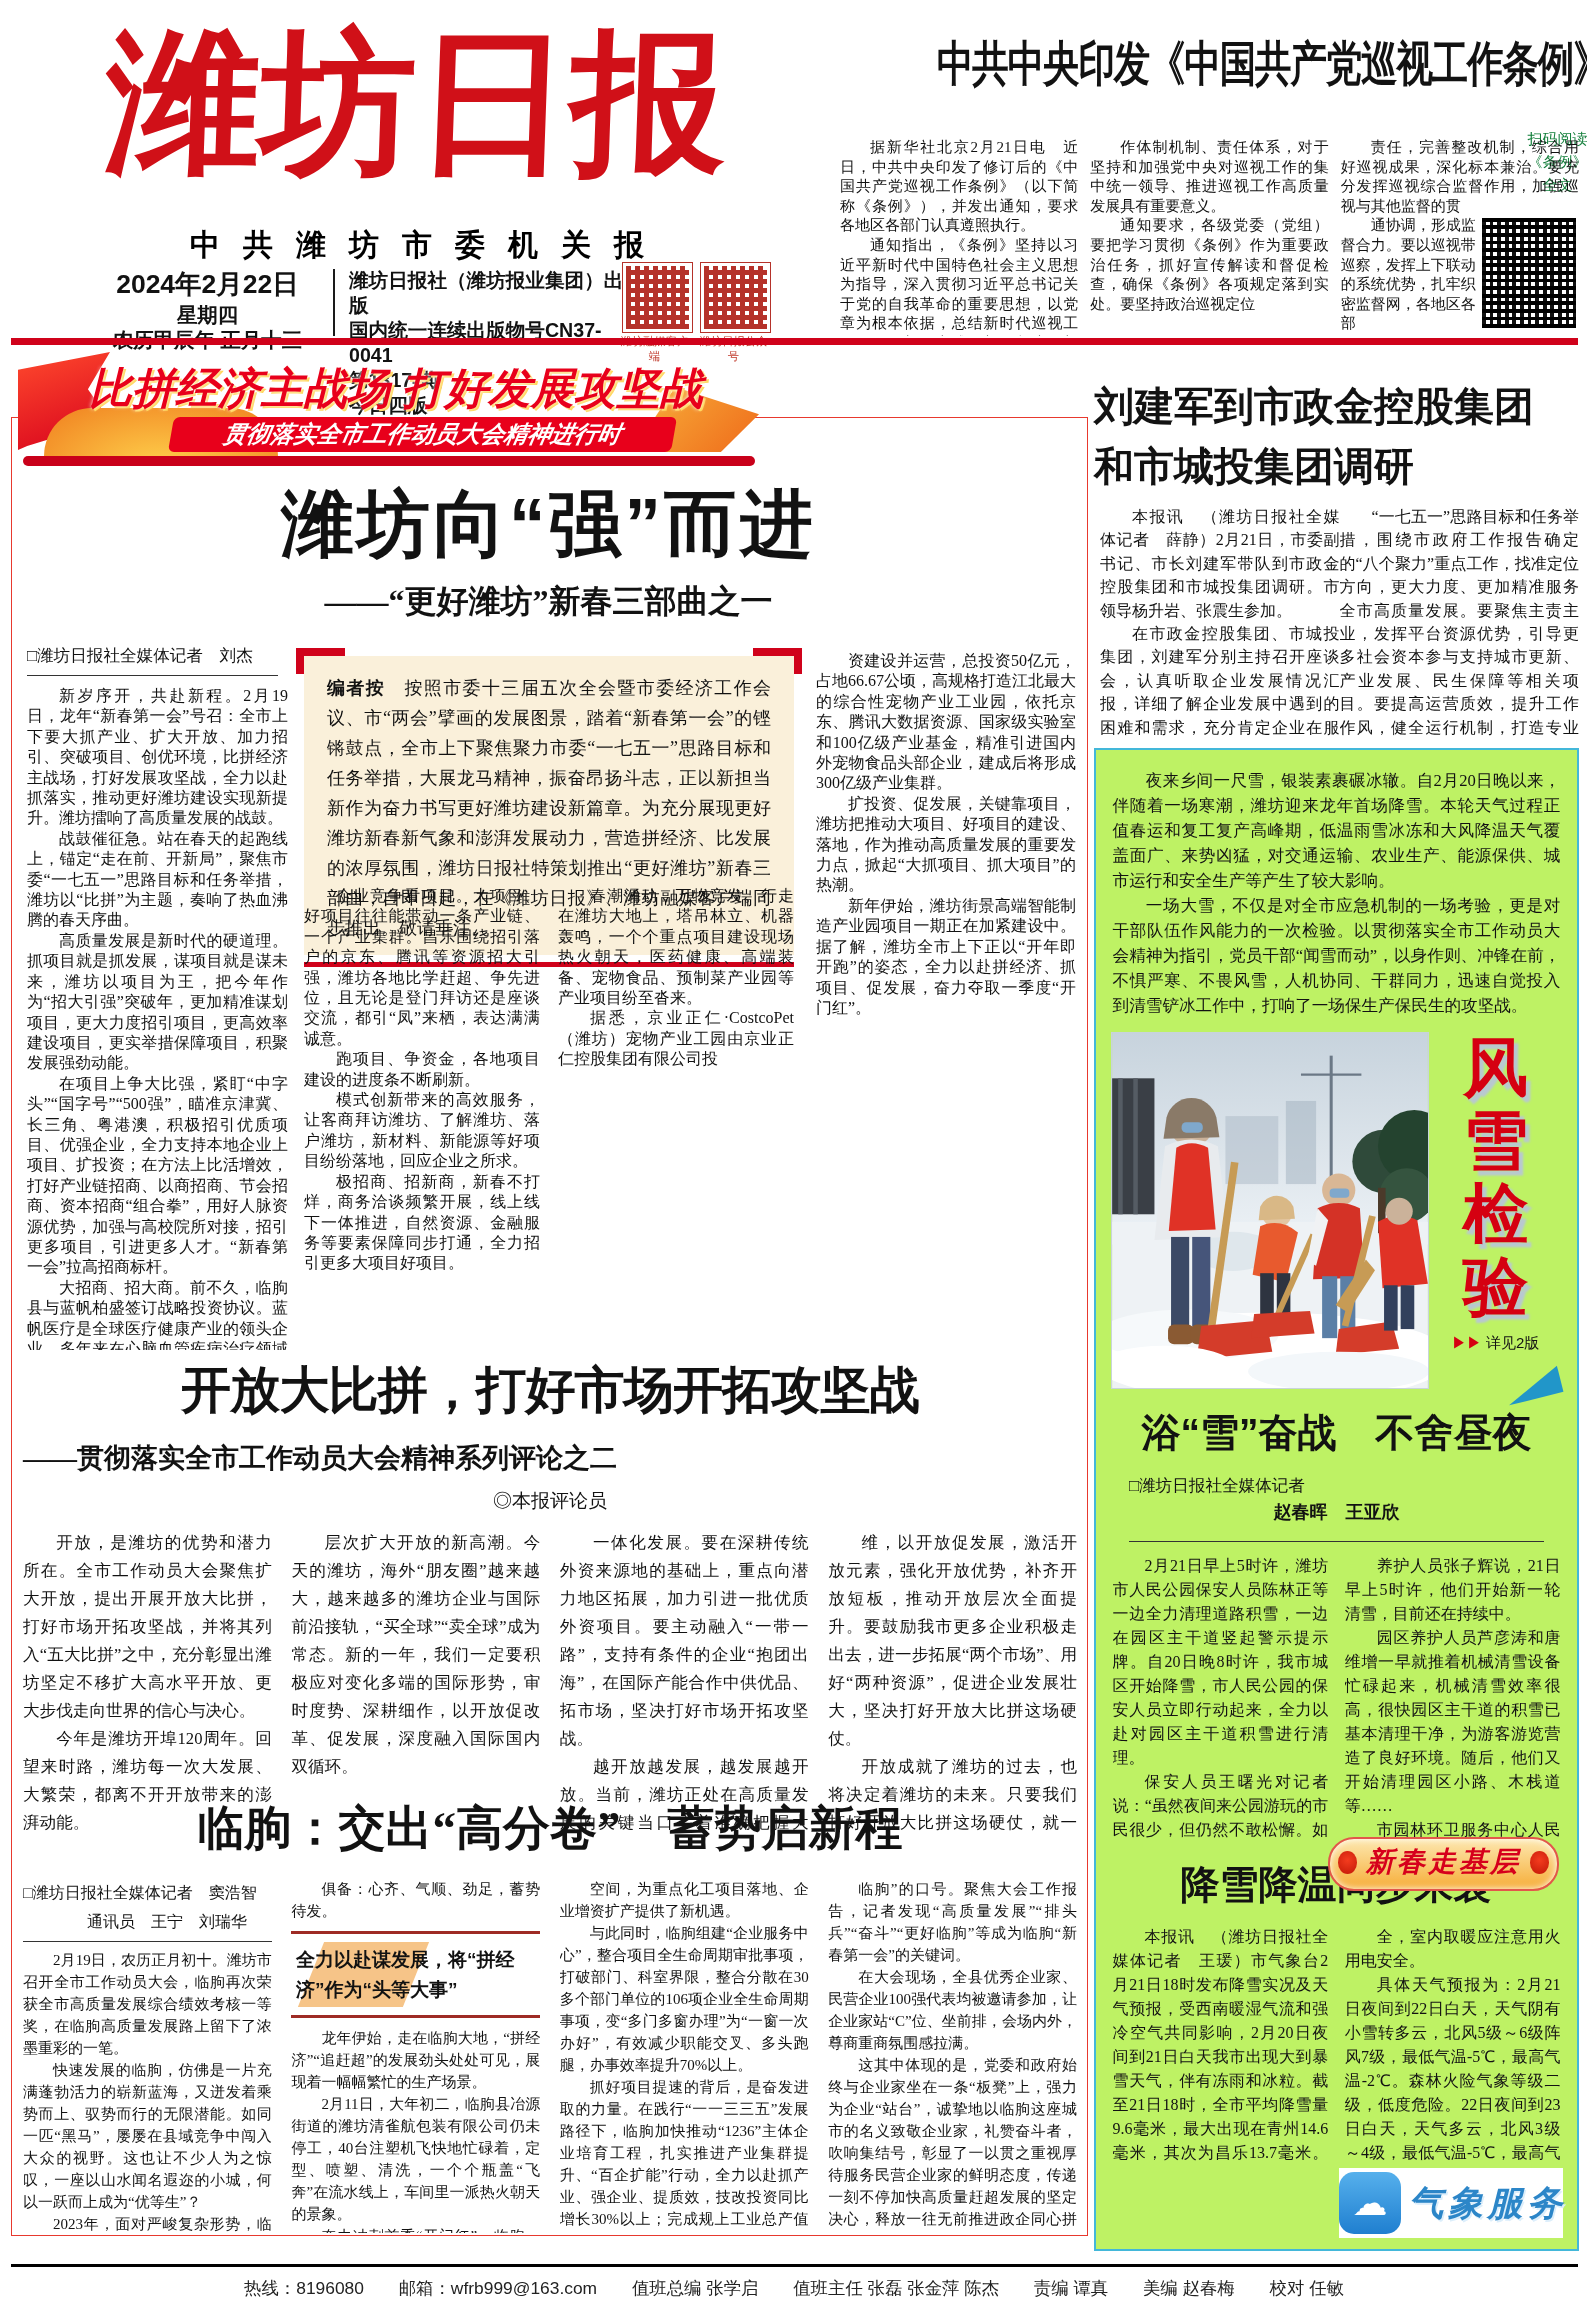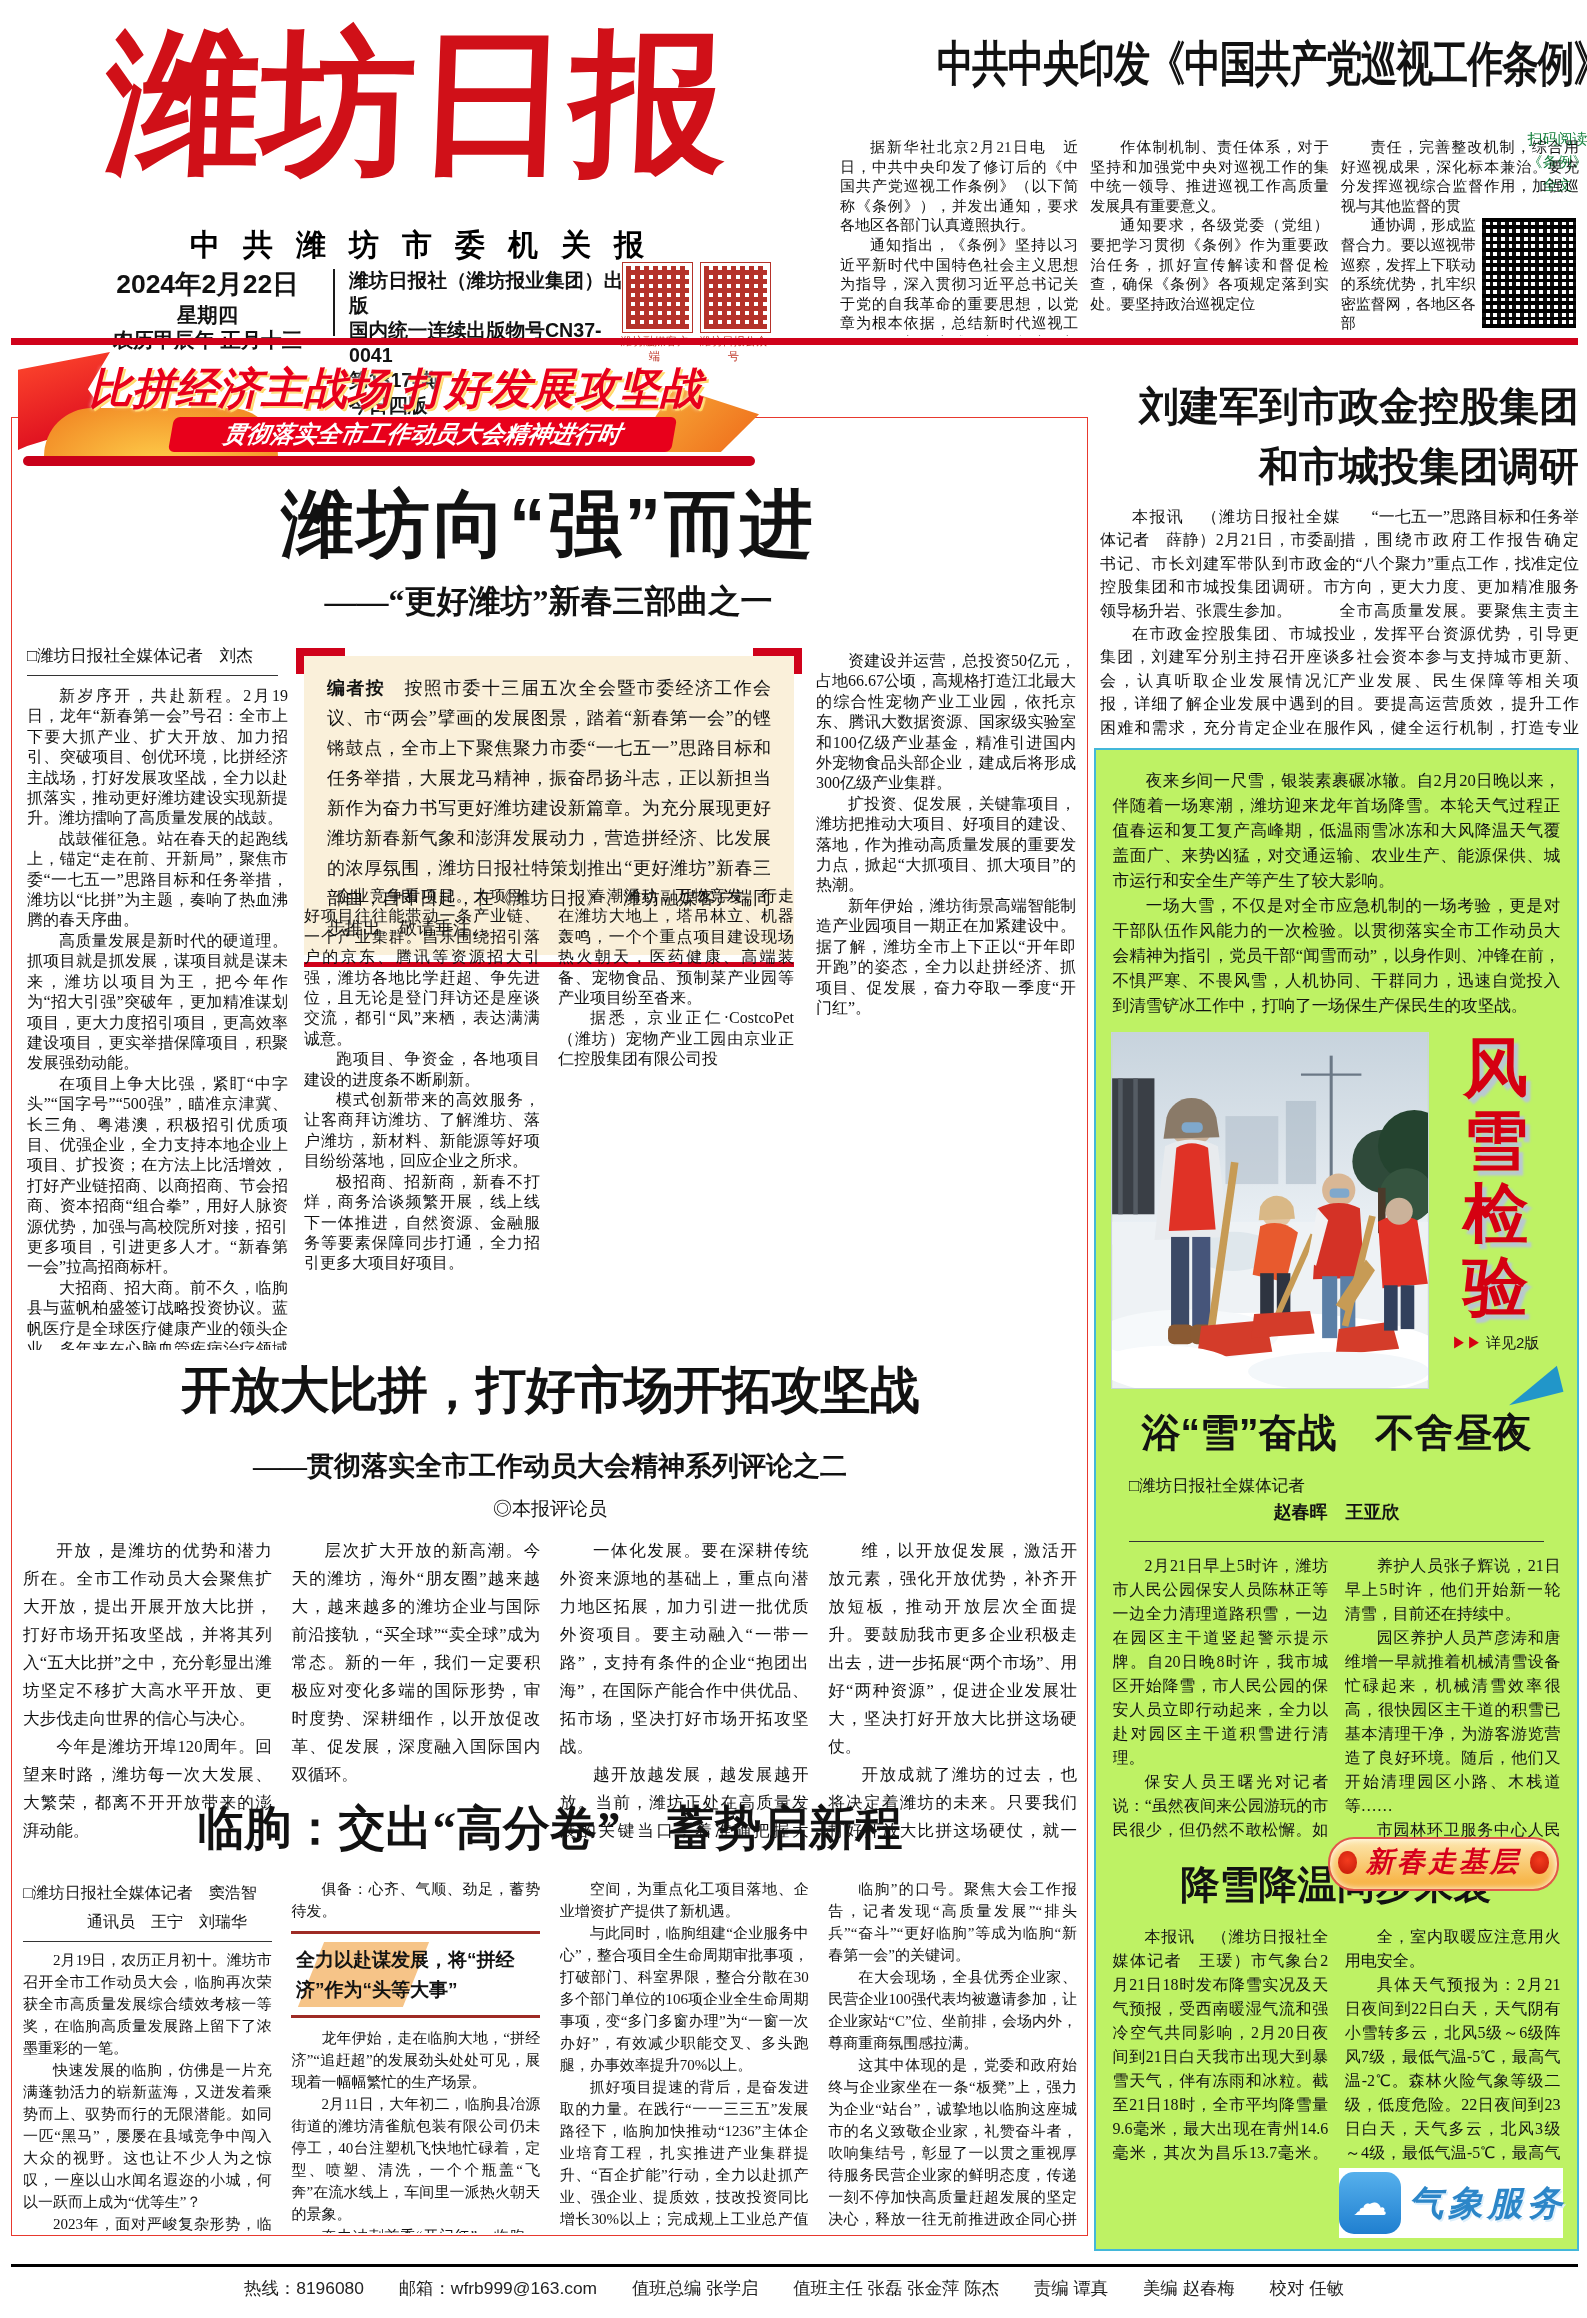--- a/index.html
+++ b/index.html
@@ -73,42 +73,42 @@
     border-right:8.3px solid #d0021b;border-top:8.3px solid #d0021b;}
   .ebox p{text-indent:0;}
   .eline{height:5.3px;background:#d0021b;margin-top:7.6px;}
   .lead-mid{left:304px;top:886px;width:490px;height:464px;display:flex;gap:18px;}
   .lead-mid .mc{flex:1;overflow:hidden;}
   .lead-c4{left:816px;top:651px;width:260px;height:698px;overflow:hidden;}
 
   
   .art2{left:23px;top:1357px;width:1054px;}
   .a2h{text-align:center;font-size:50px;font-weight:900;letter-spacing:-0.8px;}
-  .a2sub{margin-top:24px;text-align:center;font-size:27px;font-weight:700;}
+  .a2sub{margin-top:16px;text-align:left;font-size:27px;font-weight:700;}
   .a2by{margin-top:12px;text-align:center;font-size:19px;}
   .a2cols{margin-top:15px;display:flex;gap:19.6px;height:302px;overflow:hidden;}
   .a2cols .c{flex:1;overflow:hidden;}
   .a2cols p{font-size:16.6px;line-height:28px;}
 
   
   .art3{left:23px;top:1797px;width:1054px;}
   .a3h{text-align:center;font-size:47px;font-weight:900;}
   .a3cols{margin-top:18px;display:flex;gap:19.6px;height:355px;overflow:hidden;}
   .a3cols .c{flex:1;overflow:hidden;}
   .a3cols p{font-size:15px;line-height:22px;}
   .a3by{font-size:16px;line-height:29px;border-bottom:1.5px solid #333;padding-bottom:4.5px;margin-bottom:7.6px;}
   .a3by .b2{text-indent:4em;}
   .inset{position:relative;border-top:3.8px solid #9e2b25;border-bottom:3.8px solid #9e2b25;
     padding:10.6px 4.5px;margin:9px 0;font-family:"Liberation Sans",sans-serif;
     font-weight:700;font-size:19px;line-height:30px;z-index:0;}
   .inset::before{content:"";position:absolute;left:8%;top:10%;width:42%;height:80%;
     background:#f6c488;transform:skewX(-22deg);z-index:-1;}
 
   
-  .liu-h{left:1094px;top:376px;width:485px;text-align:right;font-family:"Liberation Sans",sans-serif;
+  .liu-h{left:1094px;top:376px;width:485px;text-align:left;font-family:"Liberation Sans",sans-serif;
     font-size:40px;line-height:60px;font-weight:900;}
   .liu-cols{left:1100px;top:505px;width:479px;height:236px;display:flex;gap:0;overflow:hidden;}
   .liu-cols .c{flex:1;overflow:hidden;}
   .liu-cols p{font-size:16px;line-height:23.4px;}
 
   .bluebox{left:1094px;top:748px;width:481px;height:1499px;border:2.3px solid #43b7d9;background:#bef264;}
   .bb-intro{margin:18px 16.6px 0;}
   .bb-intro p{font-size:16.6px;line-height:25px;}
   .bb-photorow{margin:13.6px 15px 0;height:355px;display:flex;}
   .photo{width:316px;height:355px;border:0.8px solid #c8d4da;overflow:hidden;flex:none;}

